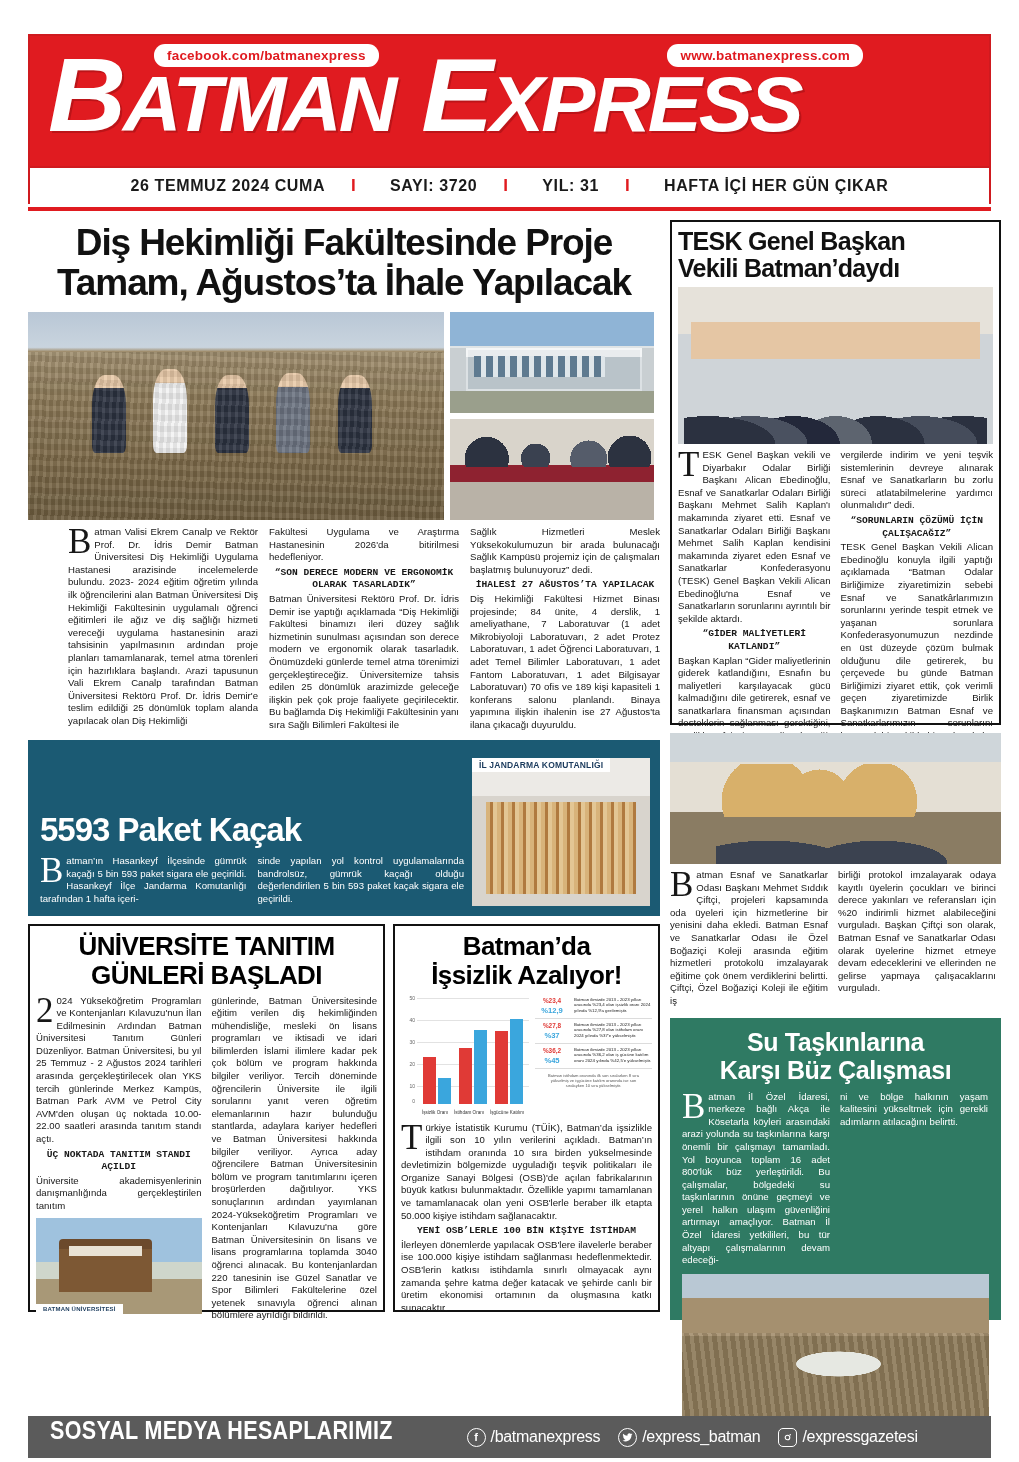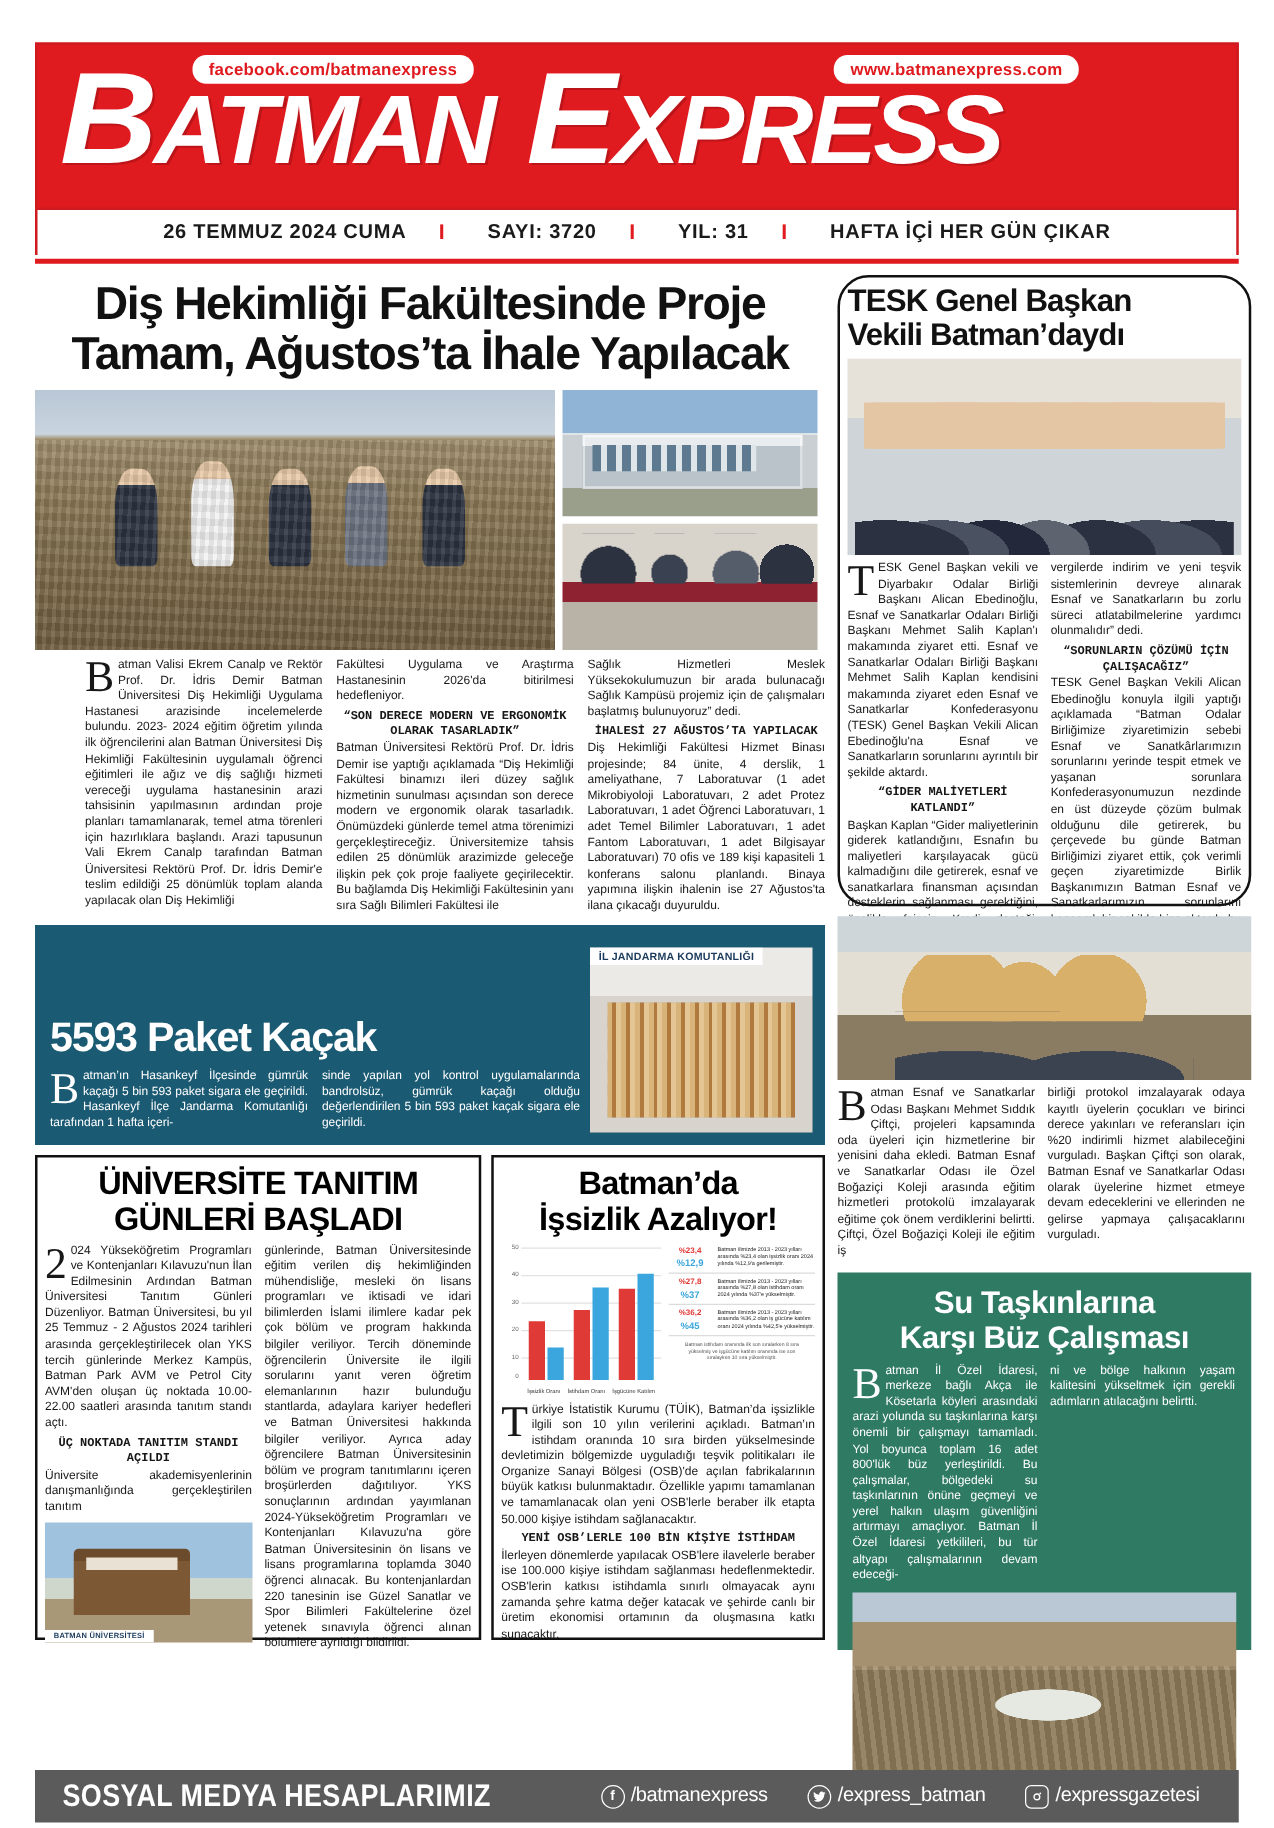--- a/index.html
+++ b/index.html
@@ -248,21 +248,21 @@
   .lg-row { display:flex; gap:5px; border-bottom:1px solid #dcdcdc; padding:3px 0; }
   .lg-vals { width:34px; text-align:center; }
   .lg-vals .v1 { color:#e03a36; font-weight:bold; font-size:6.4px; display:block; }
   .lg-vals .v2 { color:#3aa6dd; font-weight:bold; font-size:7.6px; display:block; margin-top:2px;}
   .lg-txt { font-size:4.4px; line-height:5.6px; color:#222; flex:1; }
   .lg-note { font-size:4.1px; line-height:5.4px; color:#555; text-align:center; padding:4px 8px 0; }
 
   
   .footer {
     position:absolute; left:28px; right:28px; bottom:38px; height: 42px;
-    background:#5b5b5b; color:#fff; display:flex; align-items:center; gap: 32px; padding-left: 22px;
+    background:#5b5b5b; color:#fff; display:flex; gap: 18px; padding-left: 22px;
   }
   .footer h3 { font-size: 25px; font-weight: bold; letter-spacing: .4px; white-space:nowrap;
                transform: scaleX(.86); transform-origin:left center; }
   .sm { display:flex; align-items:center; gap:5px; font-size:16px; }
   .sm .ic { width:19px; height:19px; border:1.6px solid #fff; border-radius:50%;
             display:flex; align-items:center; justify-content:center; font-size:11px; font-weight:bold;}
   .sm .ic.sq { border-radius:5px; }
   .sm span.h { font-size:16px; letter-spacing:-.3px; }
 </style>
 </head>
@@ -432,21 +432,21 @@
 
           <div class="txt dropcap" style="margin-top:6px;">Türkiye İstatistik Kurumu (TÜİK), Batman’da işsizlikle ilgili son 10 yılın verilerini açıkladı. Batman’ın istihdam oranında 10 sıra birden yükselmesinde devletimizin bölgemizde uyguladığı teşvik politikaları ile Organize Sanayi Bölgesi (OSB)'de açılan fabrikalarının büyük katkısı bulunmaktadır. Özellikle yapımı tamamlanan ve tamamlanacak olan yeni OSB'lerle beraber ilk etapta 50.000 kişiye istihdam sağlanacaktır.</div>
           <div class="txt sub">YENİ OSB’LERLE 100 BİN KİŞİYE İSTİHDAM</div>
           <div class="txt">İlerleyen dönemlerde yapılacak OSB'lere ilavelerle beraber ise 100.000 kişiye istihdam sağlanması hedeflenmektedir. OSB'lerin katkısı istihdamla sınırlı olmayacak aynı zamanda şehre katma değer katacak ve şehirde canlı bir üretim ekonomisi ortamının da oluşmasına katkı sunacaktır.</div>
         </div>
       </div>
     </div>
 
     <div class="col-right">
 
-      <div class="box" style="height:505px;border-radius:25px;">
+      <div class="box" style="height:505px;">
         <div class="rhead">
           <div>TESK Genel Başkan</div>
           <div>Vekili Batman’daydı</div>
         </div>
         <div class="photo ph-group" style="height:157px;margin-top:5px;"></div>
         <div style="display:flex;gap:10px;margin-top:5px;">
           <div style="width:153px;">
             <div class="txt dropcap">TESK Genel Başkan vekili ve Diyarbakır Odalar Birliği Başkanı Alican Ebedinoğlu, Esnaf ve Sanatkarlar Odaları Birliği Başkanı Mehmet Salih Kaplan'ı makamında ziyaret etti. Esnaf ve Sanatkarlar Odaları Birliği Başkanı Mehmet Salih Kaplan kendisini makamında ziyaret eden Esnaf ve Sanatkarlar Konfederasyonu (TESK) Genel Başkan Vekili Alican Ebedinoğlu'na Esnaf ve Sanatkarların sorunlarını ayrıntılı bir şekilde aktardı.</div>
             <div class="txt sub">“GİDER MALİYETLERİ KATLANDI”</div>
             <div class="txt">Başkan Kaplan “Gider maliyetlerinin giderek katlandığını, Esnafın bu maliyetleri karşılayacak gücü kalmadığını dile getirerek, esnaf ve sanatkarlara finansman açısından desteklerin sağlanması gerektiğini, özelikle faizsiz Kredi desteği, akaryakıt desteği,</div>

